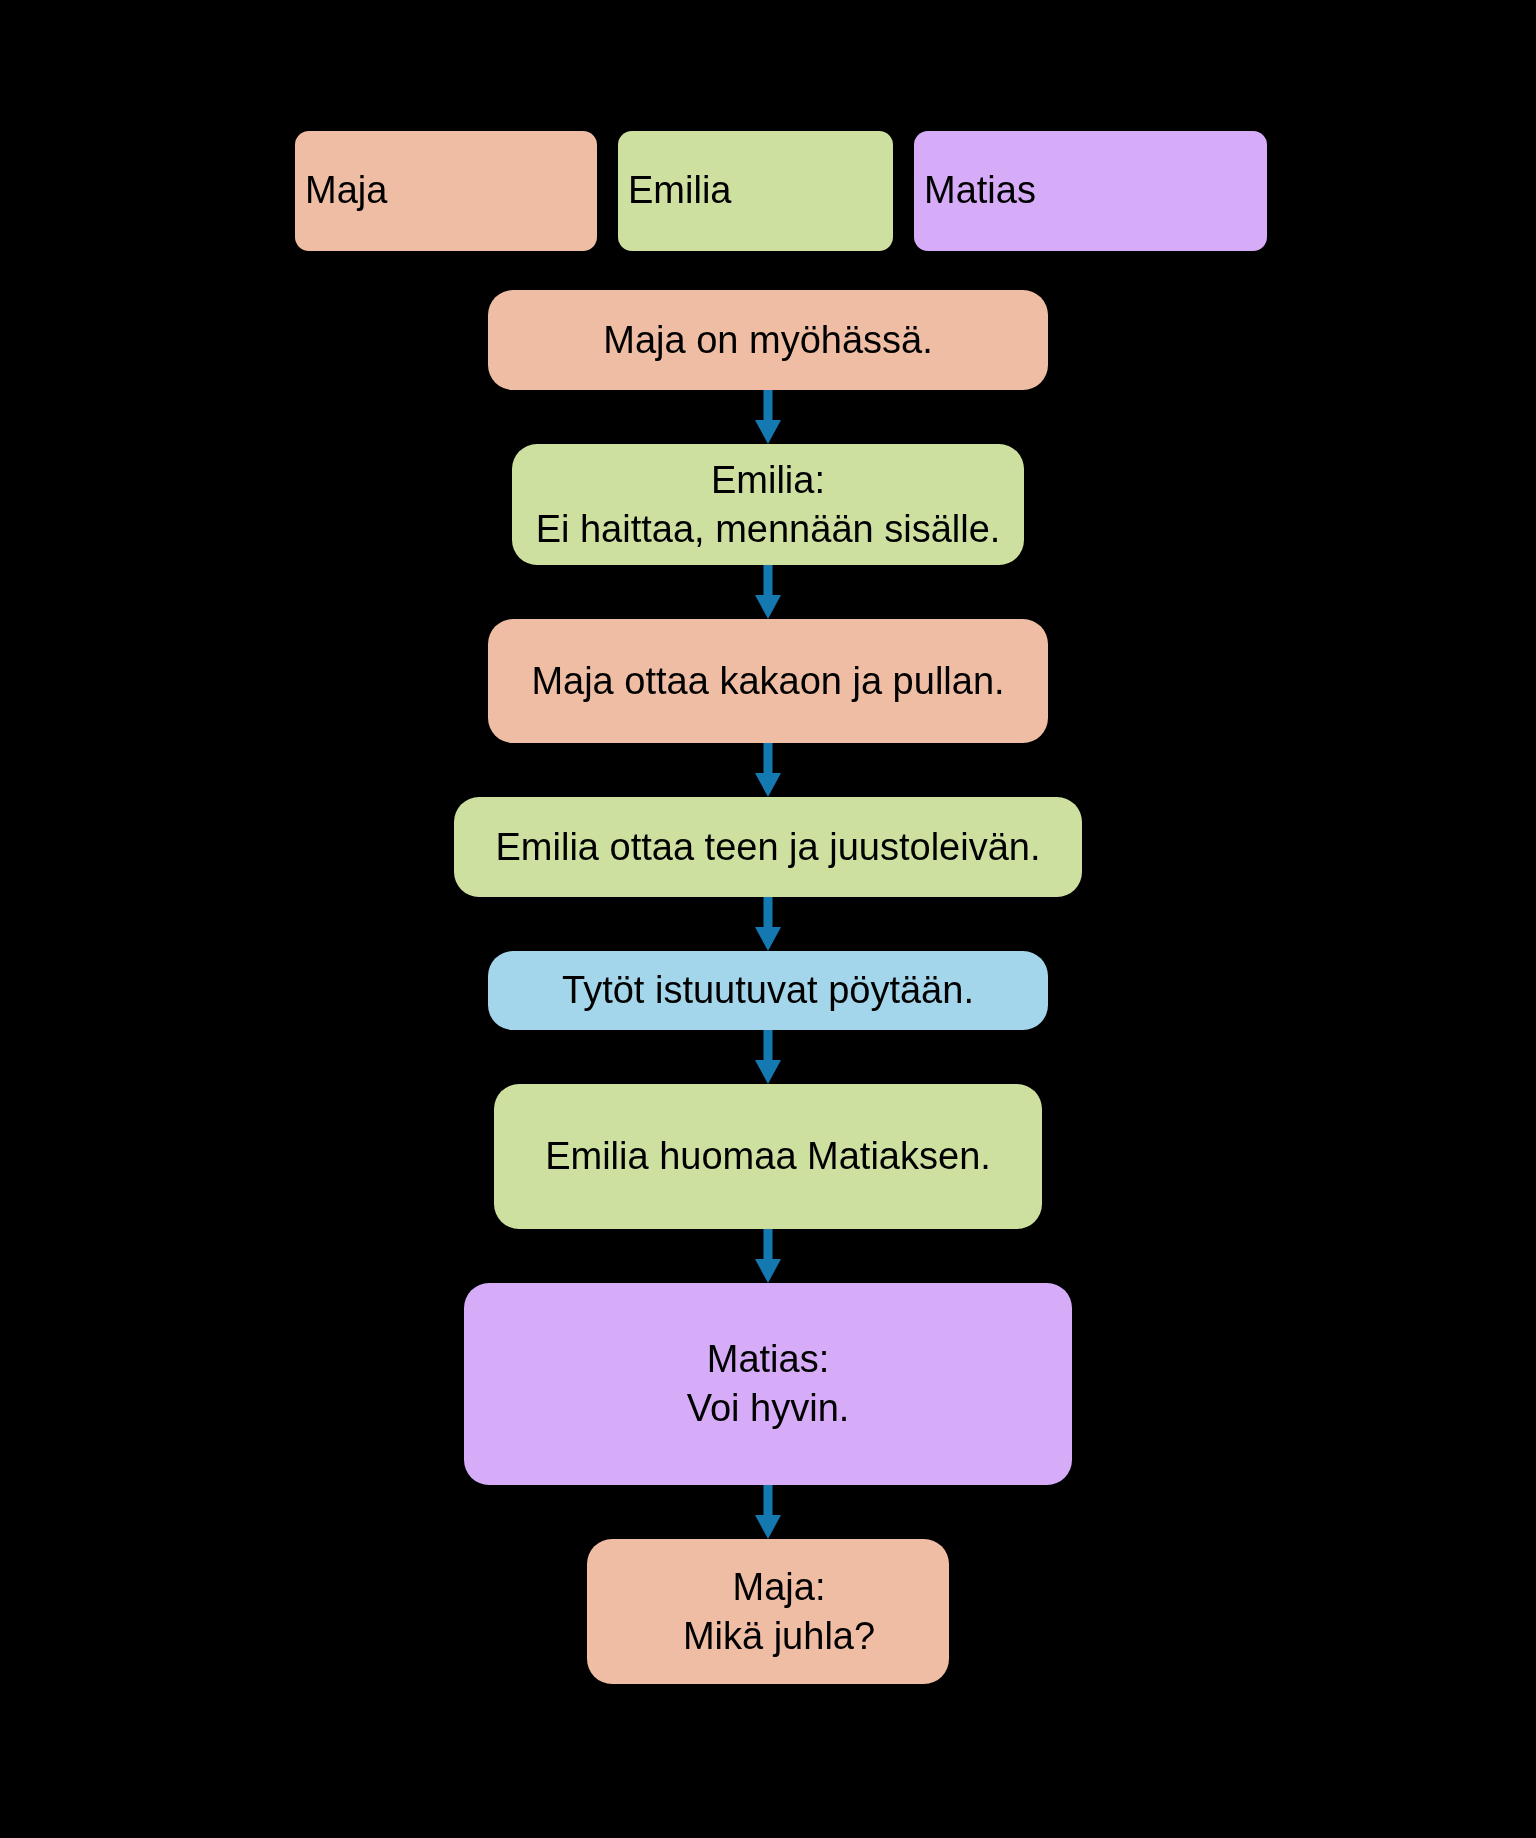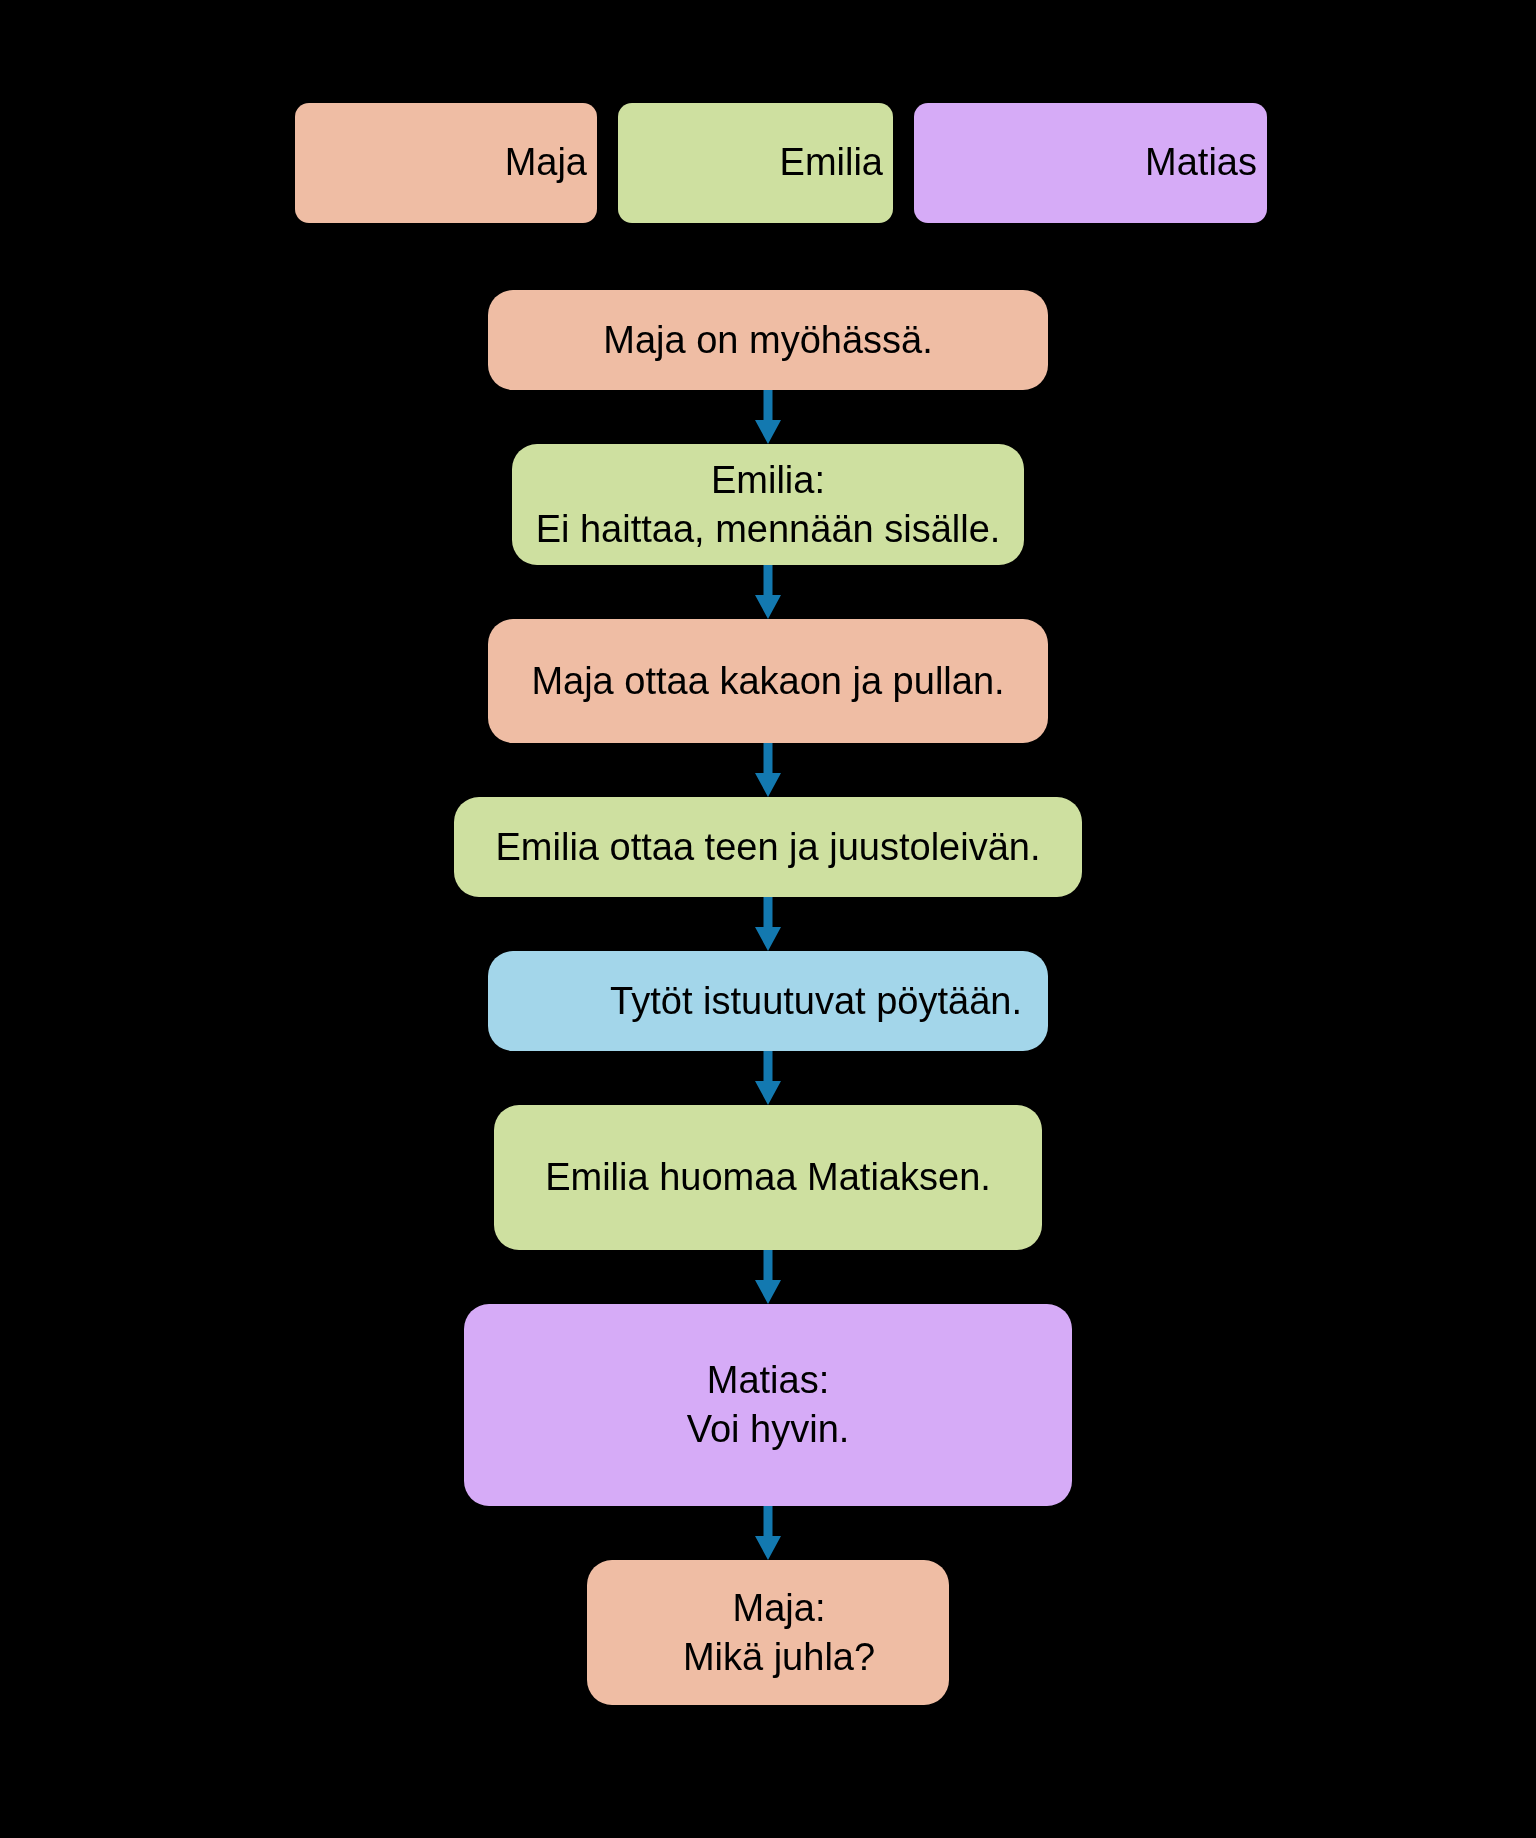--- a/index.html
+++ b/index.html
@@ -27,26 +27,27 @@
     top: 103px;
     left: 295px;
     display: flex;
     gap: 21px;
   }
   .legend-box {
     height: 120px;
     border-radius: 14px;
     display: flex;
     align-items: center;
-    justify-content: flex-end;
+    justify-content: flex-start;
     color: #000000;
     font-size: 38px;
     line-height: 1.15;
     box-sizing: border-box;
     padding: 0 10px;
+    margin-top: 28px;
   }
   .legend-box.w-maja   { width: 302px; }
   .legend-box.w-emilia { width: 275px; }
   .legend-box.w-matias { width: 353px; }
 
   
   .flow {
     position: absolute;
     top: 290px;
     left: 0;
@@ -135,21 +136,21 @@
       <div class="node" style="background: rgb(206, 224, 160); width: 628px; height: 100px;">
         <div>
           <span class="txt-line">Emilia ottaa teen ja juustoleivän.</span>
         </div>
       </div>
       <div class="arrow">
         <svg width="26" height="54" viewBox="0 0 26 54" xmlns="http://www.w3.org/2000/svg">
           <path d="M8.5 0 H17.5 V30 H26 L13 54 L0 30 H8.5 Z" fill="#1379B0"></path>
         </svg>
       </div>
-      <div class="node" style="background: rgb(163, 214, 234); width: 560px; height: 100px; justify-content: flex-end;">
+      <div class="node" style="background: rgb(163, 214, 234); width: 560px; height: 79px;">
         <div>
           <span class="txt-line">Tytöt istuutuvat pöytään.</span>
         </div>
       </div>
       <div class="arrow">
         <svg width="26" height="54" viewBox="0 0 26 54" xmlns="http://www.w3.org/2000/svg">
           <path d="M8.5 0 H17.5 V30 H26 L13 54 L0 30 H8.5 Z" fill="#1379B0"></path>
         </svg>
       </div>
       <div class="node" style="background: rgb(206, 224, 160); width: 548px; height: 145px;">

